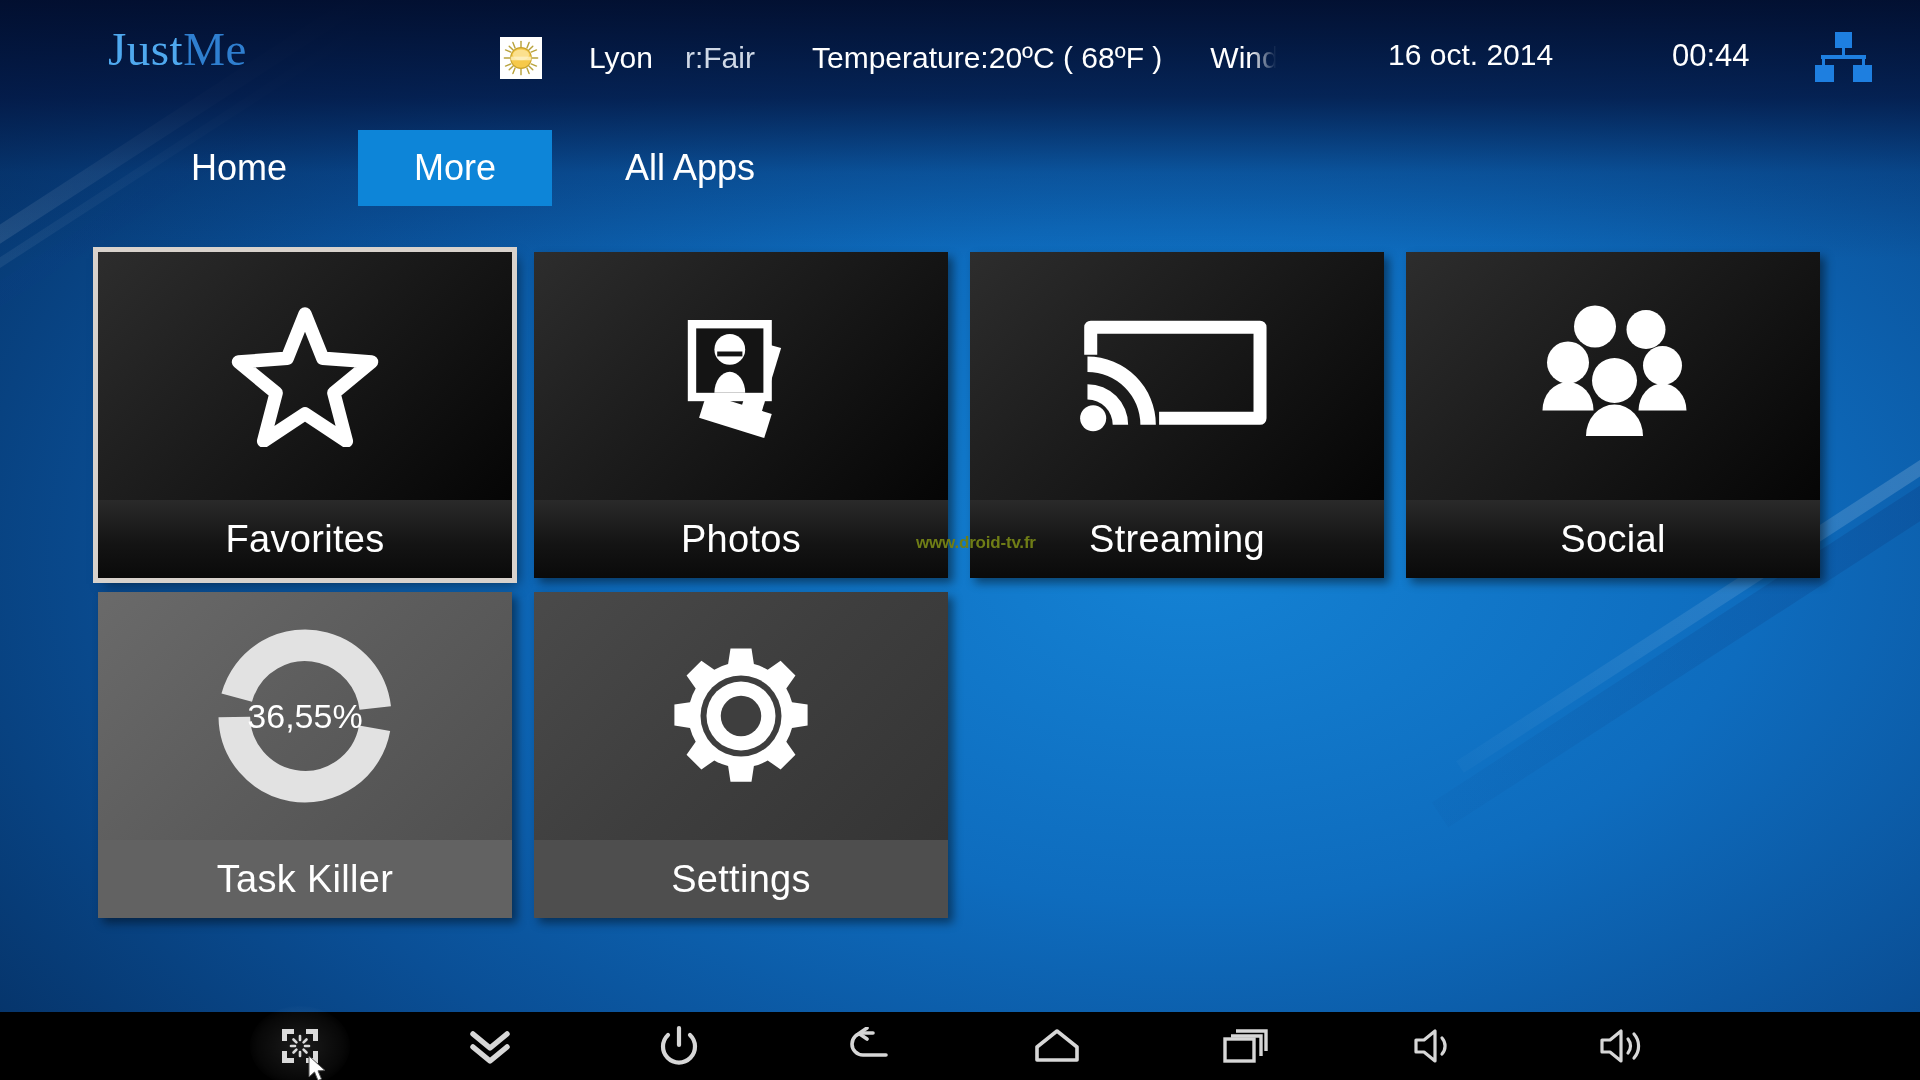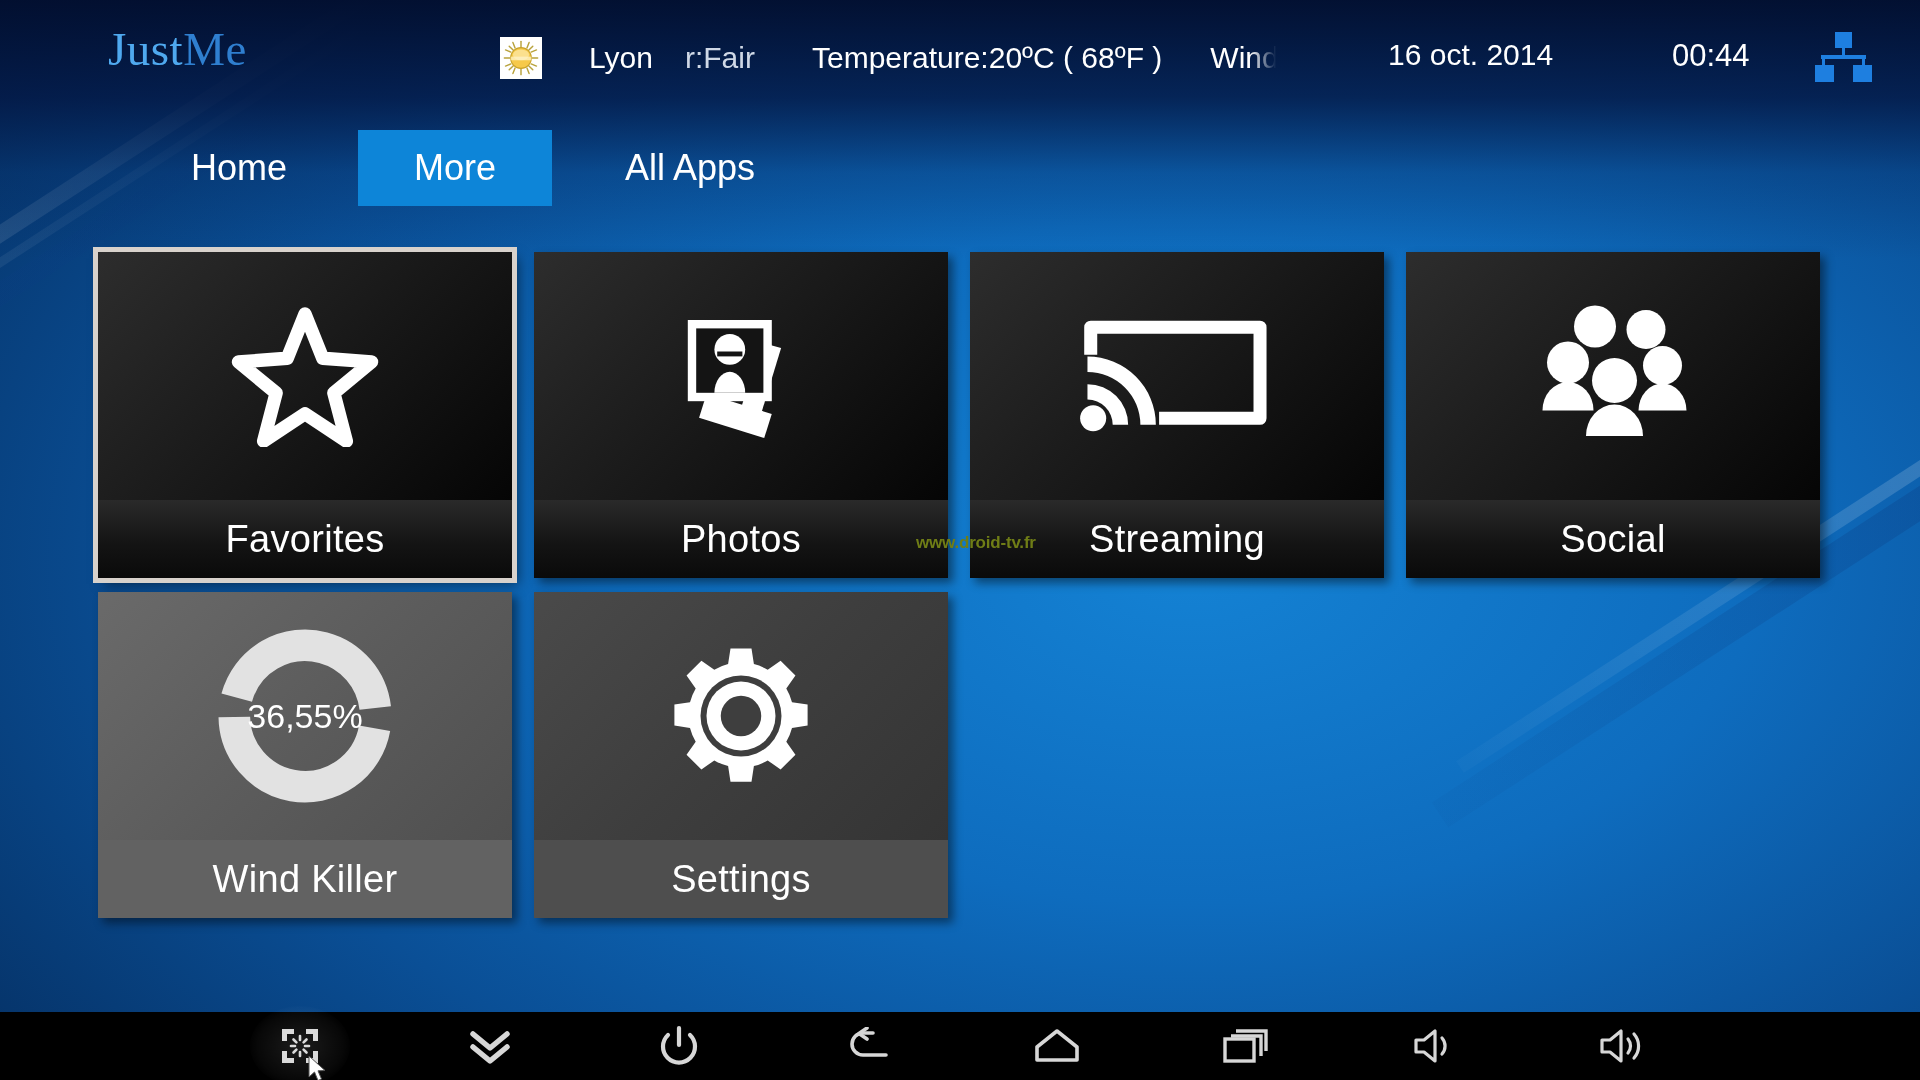--- a/index.html
+++ b/index.html
@@ -282,21 +282,21 @@
     <div class="tile grey">
       <div class="art">
         <div class="donut-wrap">
           <svg width="186" height="186" viewBox="0 0 100 100">
             <circle cx="50" cy="50" r="38" fill="none" stroke="#e2e2e2" stroke-width="17" stroke-dasharray="105 134" transform="rotate(-165 50 50)" stroke-linecap="butt"></circle>
             <circle cx="50" cy="50" r="38" fill="none" stroke="#e2e2e2" stroke-width="17" stroke-dasharray="112 127" transform="rotate(10 50 50)" stroke-linecap="butt"></circle>
           </svg>
           <span class="donut-label">36,55%</span>
         </div>
       </div>
-      <div class="cap">Wind Killer</div>
+      <div class="cap">Task Killer</div>
     </div>
 
     <div class="tile grey2">
       <div class="art">
         <svg width="150" height="150" viewBox="0 0 100 100">
           <path fill="#ffffff" d="M43 5 h14 l1.6 10.4 a36 36 0 0 1 9.2 3.8 l8.6-6.1 l9.9 9.9 l-6.1 8.6 a36 36 0 0 1 3.8 9.2 l10.4 1.6 v14 l-10.4 1.6 a36 36 0 0 1 -3.8 9.2 l6.1 8.6 l-9.9 9.9 l-8.6-6.1 a36 36 0 0 1 -9.2 3.8 l-1.6 10.4 h-14 l-1.6-10.4 a36 36 0 0 1 -9.2-3.8 l-8.6 6.1 l-9.9-9.9 l6.1-8.6 a36 36 0 0 1 -3.8-9.2 l-10.4-1.6 v-14 l10.4-1.6 a36 36 0 0 1 3.8-9.2 l-6.1-8.6 l9.9-9.9 l8.6 6.1 a36 36 0 0 1 9.2-3.8 z"></path>
           <circle cx="50" cy="50" r="27" fill="#3e3e3e"></circle>
           <circle cx="50" cy="50" r="23" fill="#ffffff"></circle>
           <circle cx="50" cy="50" r="13.5" fill="#3e3e3e"></circle>
         </svg>

